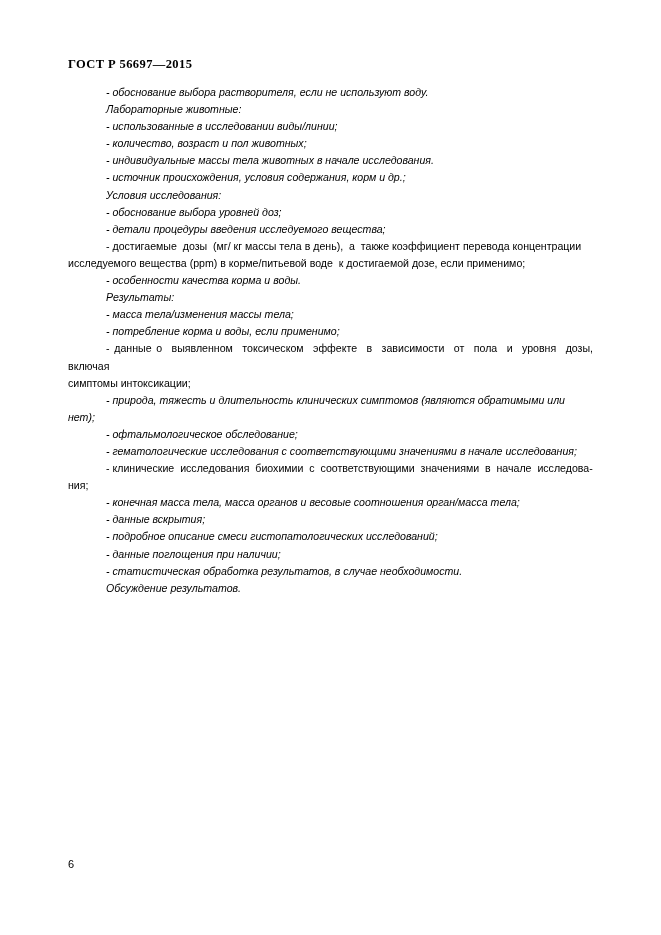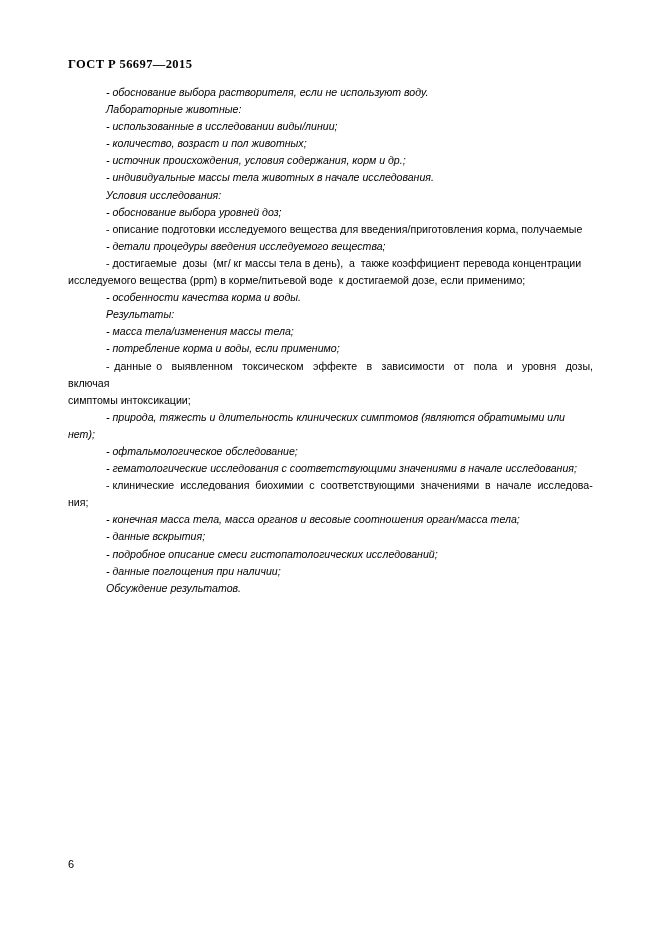--- a/index.html
+++ b/index.html
@@ -68,41 +68,41 @@
 
 <div class="page">
 
   <div class="doc-header">ГОСТ Р 56697—2015</div>
 
   <div class="body-block">
       <div class="line indent">- обоснование выбора растворителя, если не используют воду.</div>
       <div class="line indent">Лабораторные животные:</div>
       <div class="line indent">- использованные в исследовании виды/линии;</div>
       <div class="line indent">- количество, возраст и пол животных;</div>
+      <div class="line indent">- индивидуальные массы тела животных в начале исследования.</div>
       <div class="line indent">- источник происхождения, условия содержания, корм и др.;</div>
-      <div class="line indent">- индивидуальные массы тела животных в начале исследования.</div>
       <div class="line indent">Условия исследования:</div>
       <div class="line indent">- обоснование выбора уровней доз;</div>
-      <div class="line just">- описание подготовки исследуемого вещества для введения/приготовления корма, получаемые</div>
       <div class="line indent">- детали процедуры введения исследуемого вещества;</div>
       <div class="line just">- достигаемые  дозы  (мг/ кг массы тела в день),  а  также коэффициент перевода концентрации</div>
       <div class="line just-cont">исследуемого вещества (ppm) в корме/питьевой воде  к достигаемой дозе, если применимо;</div>
       <div class="line indent">- особенности качества корма и воды.</div>
       <div class="line indent">Результаты:</div>
       <div class="line indent">- масса тела/изменения массы тела;</div>
       <div class="line indent">- потребление корма и воды, если применимо;</div>
       <div class="line just">- данные о  выявленном  токсическом  эффекте  в  зависимости  от  пола  и  уровня  дозы,  включая</div>
       <div class="line just-cont">симптомы интоксикации;</div>
       <div class="line indent">- природа, тяжесть и длительность клинических симптомов (являются обратимыми или нет);</div>
       <div class="line indent">- офтальмологическое обследование;</div>
       <div class="line indent">- гематологические исследования с соответствующими значениями в начале исследования;</div>
       <div class="line just">- клинические  исследования  биохимии  с  соответствующими  значениями  в  начале  исследова-</div>
       <div class="line just-cont">ния;</div>
       <div class="line indent">- конечная масса тела, масса органов и весовые соотношения орган/масса тела;</div>
       <div class="line indent">- данные вскрытия;</div>
       <div class="line indent">- подробное описание смеси гистопатологических исследований;</div>
       <div class="line indent">- данные поглощения при наличии;</div>
+      <div class="line indent">- статистическая обработка результатов, в случае необходимости.</div>
       <div class="line indent">Обсуждение результатов.</div>
     </div>
 
   <div class="page-number">6</div>
 
 </div>
 
 </body></html>

